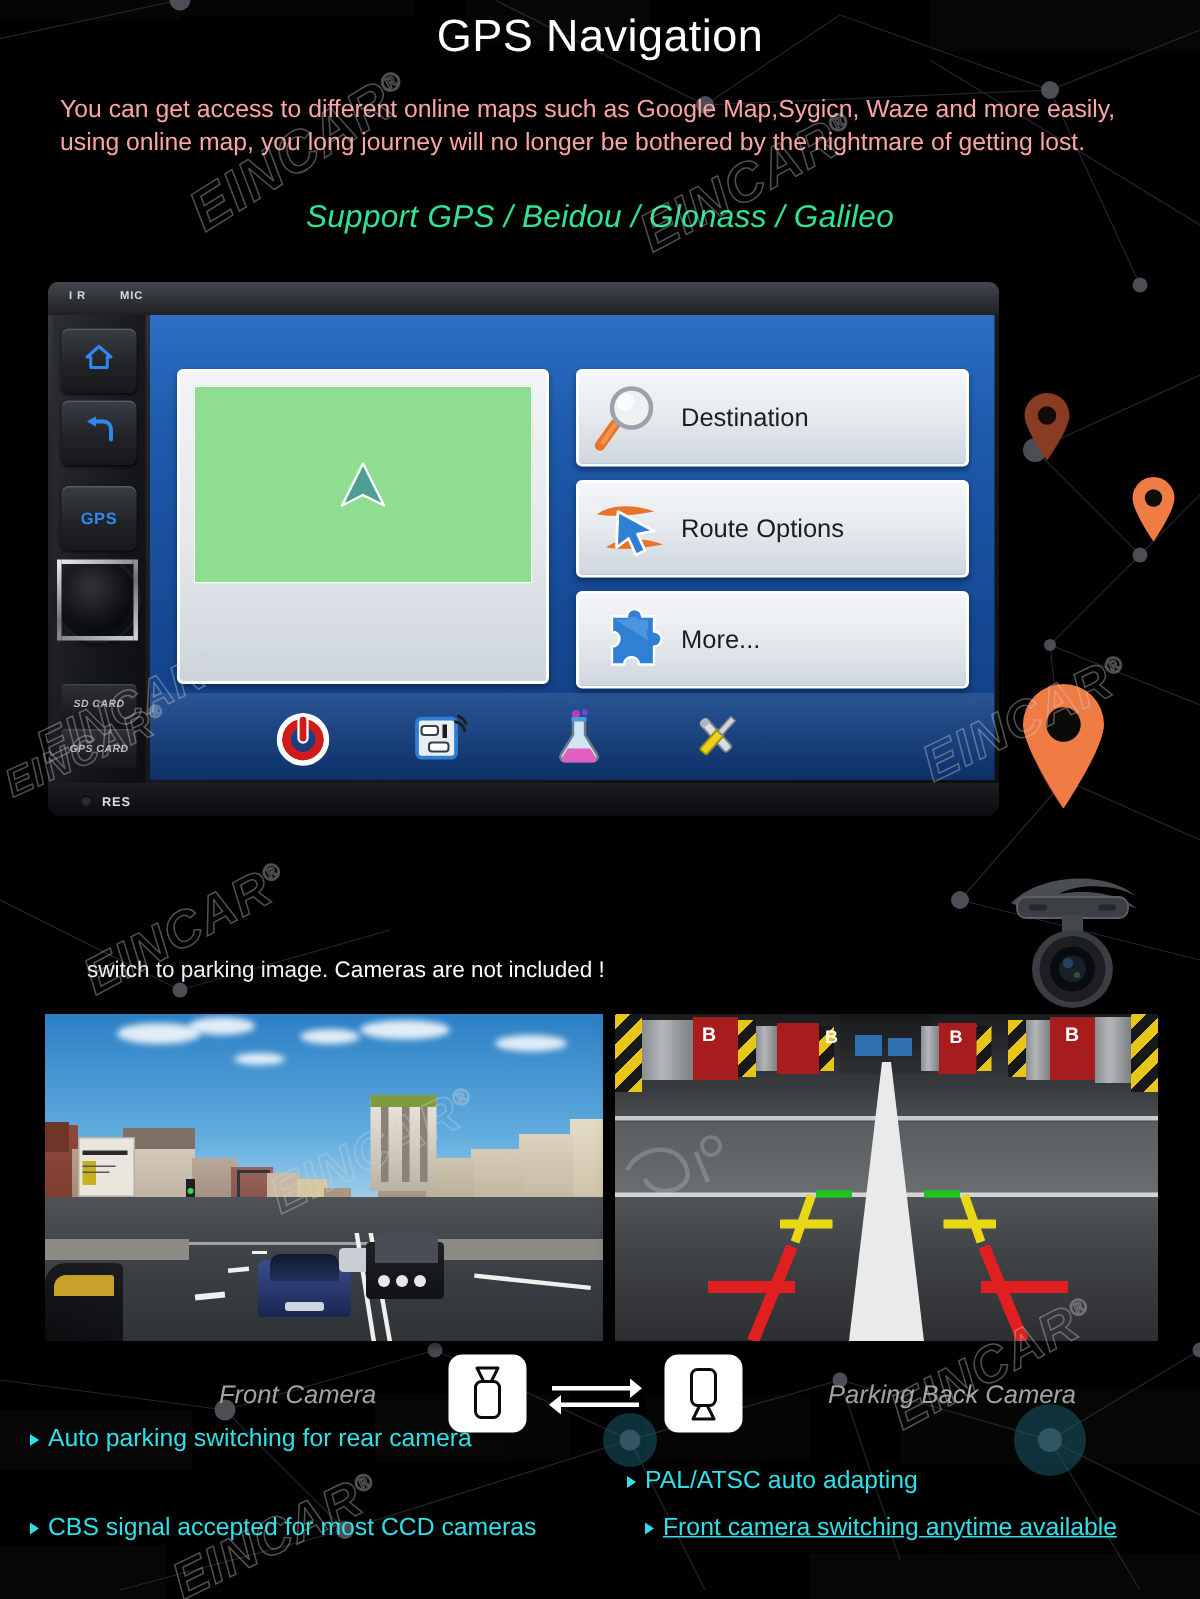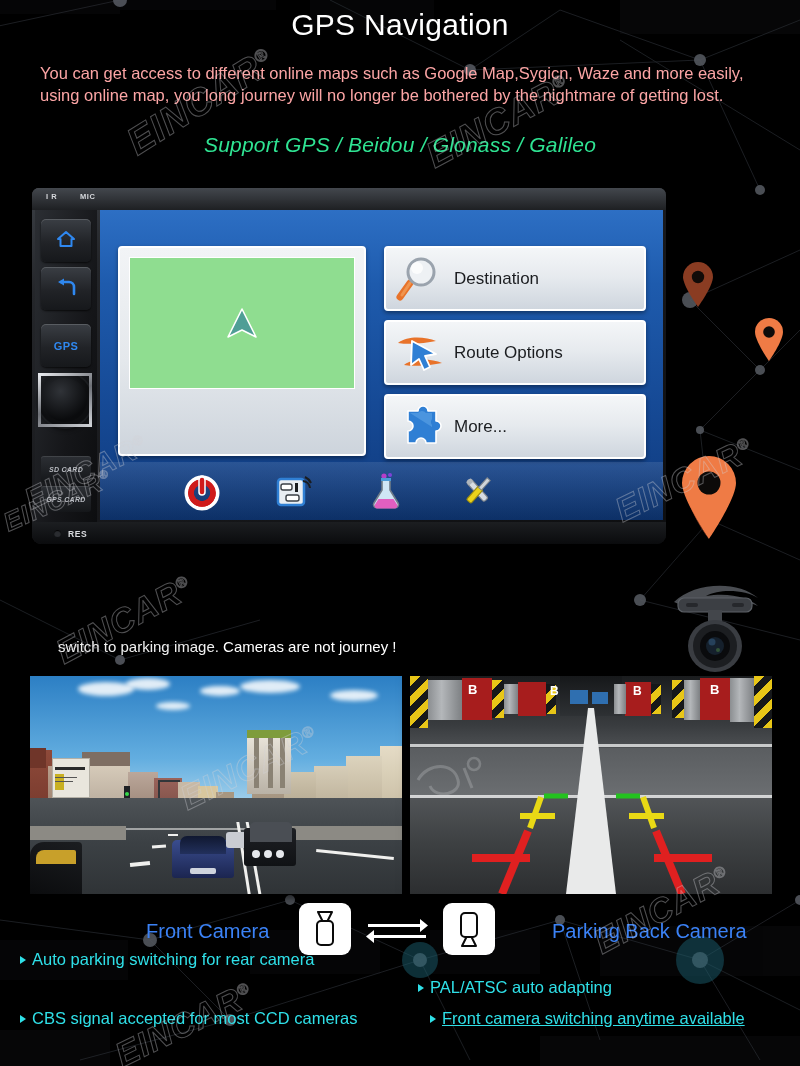--- a/index.html
+++ b/index.html
@@ -205,21 +205,21 @@
   .gpillar { position: absolute; top: 0; background: linear-gradient(90deg,#8b8e91,#b4b7ba 40%,#7d8083); }
   .gred { position: absolute; background: #a71d1d; }
   .ghaz {
     position: absolute;
     background: repeating-linear-gradient(-45deg,#e8c617 0 7px,#16181a 7px 14px);
   }
   .centerline { position: absolute; background: #e9eaea; }
   .guide { position: absolute; }
 
   
-  .fc-lbl, .bc-lbl { position: absolute; color: #3b82f6; font-size: 20px; z-index: 5; }
+  .fc-lbl, .bc-lbl { position: absolute; color: #a3a3a3; font-size: 17px; z-index: 5; font-style: italic; }
   .fc-lbl { left: 146px; top: 920px; }
   .bc-lbl { left: 552px; top: 920px; }
   .camicon {
     position: absolute; top: 903px; width: 52px; height: 52px; z-index: 5;
     background: #fff; border-radius: 9px;
     display: flex; align-items: center; justify-content: center;
   }
   .camicon.a { left: 299px; }
   .camicon.b { left: 443px; }
   .swap { position: absolute; left: 364px; top: 916px; width: 66px; height: 28px; z-index: 5; }
@@ -465,21 +465,21 @@
     <svg width="62" height="86" viewBox="0 0 62 86">
       <path d="M31 84 C31 84 4 44 4 28 A27 27 0 0 1 58 28 C58 44 31 84 31 84 Z" fill="#ef7b45"></path>
       <path d="M31 84 C31 84 14 59 8 40 C16 66 31 84 31 84 Z" fill="#d8653a" opacity=".55"></path>
       <circle cx="31" cy="28" r="11.5" fill="#0c0a09"></circle>
     </svg>
   </div>
 
   <div class="cam-para">
     <br>
     <span>switch to parking image.</span>
-    <span class="second">Cameras are not journey !</span>
+    <span class="second">Cameras are not included !</span>
   </div>
 
   <div class="pin" style="left:660px;top:576px;z-index:5;">
     <svg width="110" height="96" viewBox="0 0 110 96">
       <path d="M14 26 C34 6, 78 4, 98 22 C86 14, 60 12, 46 20 C70 16, 90 22, 98 30 C78 20, 34 36, 14 26 Z" fill="#4a4d52"></path>
       <rect x="18" y="22" width="74" height="14" rx="6" fill="#3c3f44" stroke="#5c6066" stroke-width="1.2"></rect>
       <rect x="26" y="27" width="12" height="4" rx="2" fill="#26282c"></rect>
       <rect x="72" y="27" width="12" height="4" rx="2" fill="#26282c"></rect>
       <rect x="48" y="34" width="14" height="18" fill="#43464b"></rect>
       <ellipse cx="55" cy="70" rx="27" ry="26" fill="#3a3d42"></ellipse>

